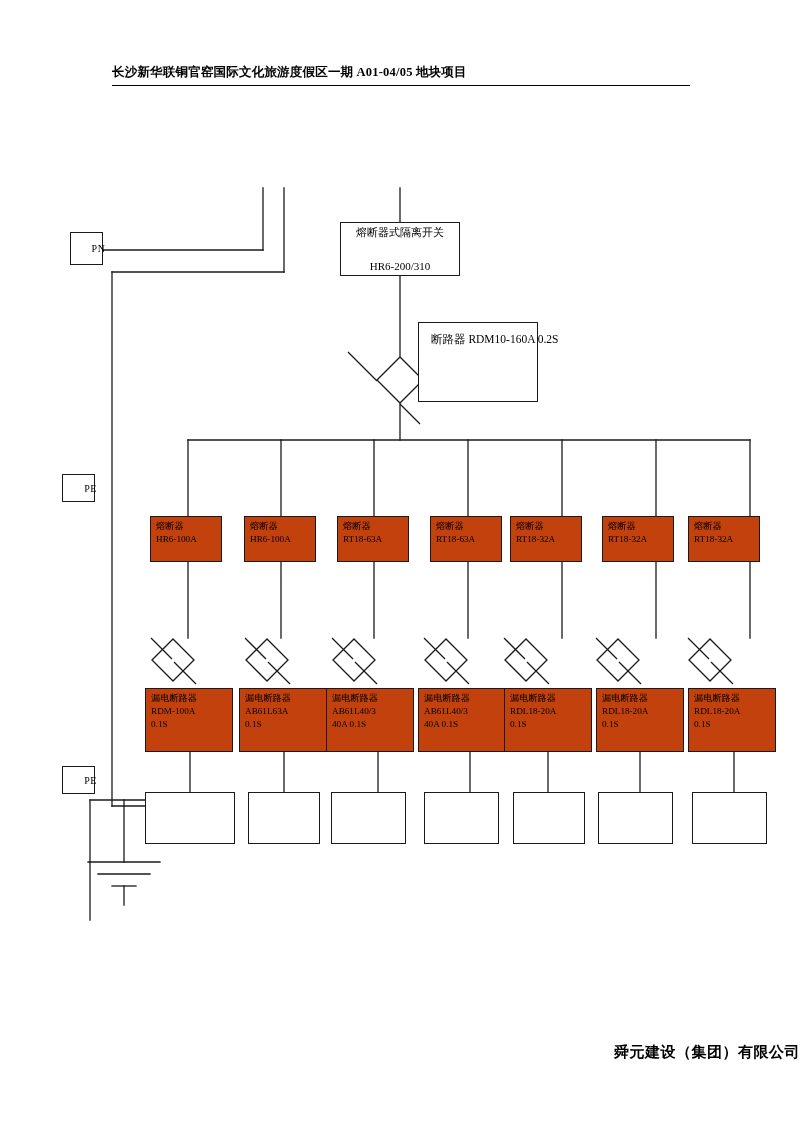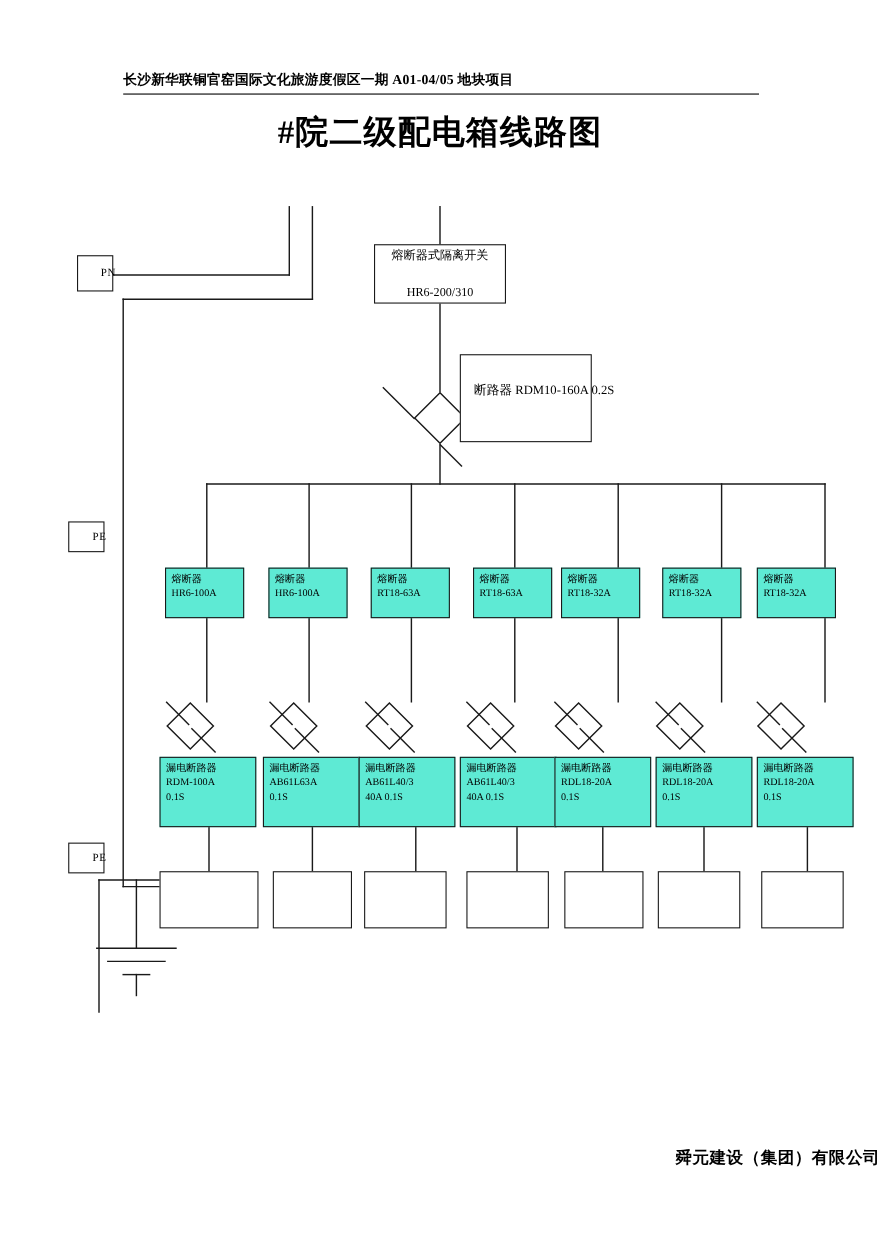--- a/index.html
+++ b/index.html
@@ -67,21 +67,21 @@
     left: 0;
     top: 0;
     width: 800px;
     height: 1132px;
   }
 
   
   .cbox {
     position: absolute;
     border: 1px solid #1a1a1a;
-    background: #5eead4;
+    background: #c2410c;
     font-family: "Liberation Serif", "DejaVu Serif", serif;
     font-size: 9.2px;
     line-height: 1.42;
     padding: 3px 4px 2px 5px;
     white-space: nowrap;
   }
   .cbox .ln { display: block; }
 
   
   .nodebox {
@@ -114,21 +114,21 @@
   }
 
   
   .specbox {
     position: absolute;
     border: 1px solid #1a1a1a;
     background: #ffffff;
     font-family: "Liberation Serif", "DejaVu Serif", serif;
     font-size: 11.5px;
     line-height: 1.75;
-    padding: 22px 8px 6px 12px;
+    padding: 6px 8px 6px 12px;
     white-space: nowrap;
   }
 
   
   .loadbox {
     position: absolute;
     border: 1px solid #1a1a1a;
     background: #ffffff;
   }
 
@@ -140,21 +140,20 @@
     overflow: visible;
   }
 </style>
 </head>
 <body>
 
 <div id="page">
 
   <div class="doc-header">长沙新华联铜官窑国际文化旅游度假区一期 A01-04/05 地块项目</div>
 
-  <div class="doc-title">#院二级配电箱线路图</div>
 
   <div class="doc-footer">舜元建设（集团）有限公司</div>
 
   <div id="schematic">
 
     <svg class="wires" viewBox="0 0 800 1132">
       <g stroke="#1a1a1a" stroke-width="1.3" fill="none" stroke-linecap="square">
 
         <line x1="400" y1="188" x2="400" y2="222"></line>
 

